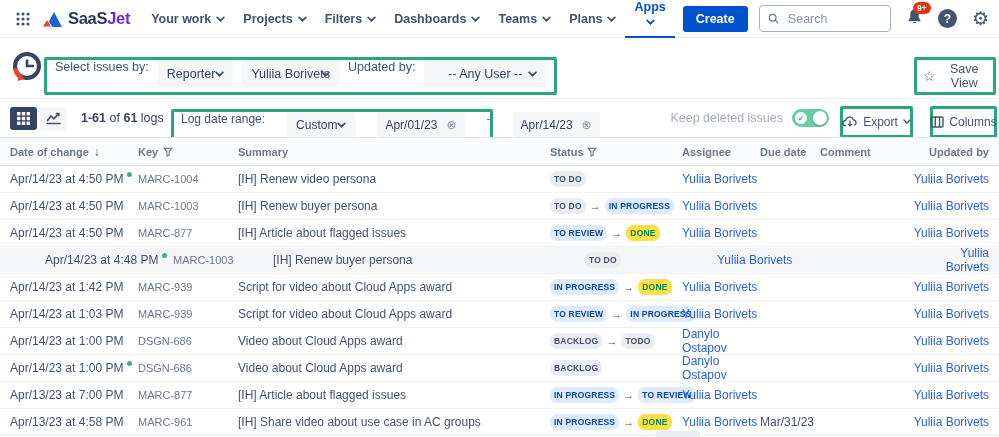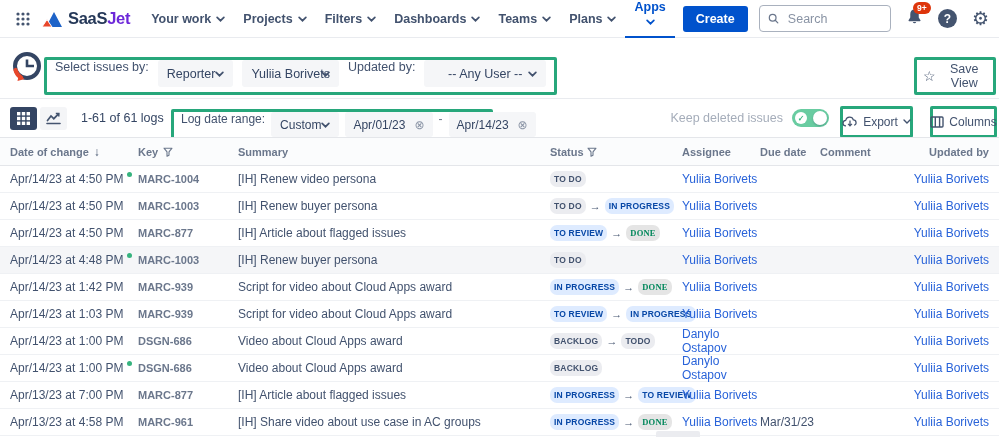--- a/index.html
+++ b/index.html
@@ -53,25 +53,25 @@
   .save-btn { display:flex; align-items:center; gap:6px; font-size:12.5px; color:#42526E;
     background:none; border:none; font-family:inherit; cursor:pointer; }
   .star { font-size:14px; color:#44546F; line-height:1; }
 
   
   .toolbar { position:absolute; top:99px; left:0; right:0; height:38px; display:flex; align-items:center; padding:0 2px 0 10px; background:#fff; }
   .view-toggle { width:27px; height:23px; border-radius:3px; display:flex; align-items:center; justify-content:center; cursor:pointer; }
   .vt-active { background:#344563; }
   .vt-inactive { background:#F4F5F7; margin-left:3px; }
   .logs-count { margin-left:14px; font-size:12.5px; color:#344563; white-space:nowrap; }
-  .logs-count b { font-weight:normal; }
+  .logs-count b { font-weight:bold; }
   .info-icon { width:14px; height:14px; border-radius:50%; background:#44546F; color:#fff; font-size:9.5px;
     font-weight:bold; font-style:italic; display:flex; align-items:center; justify-content:center; margin-left:10px; cursor:pointer; }
   .refresh { margin-left:10px; cursor:pointer; display:flex; }
-  .gb-range { position:absolute; left:171px; top:3px; width:322px; height:36px; padding:0 7px; gap:6px; }
+  .gb-range { position:absolute; left:171px; top:3px; width:322px; height:36px; padding:0 7px; gap:22px; }
   .dd-custom { width:74px; height:25px; font-size:12px; }
   .date-chip { background:#F5F6F8; border-radius:3px; height:25px; display:flex; align-items:center;
     gap:9px; padding:0 8px; font-size:12px; color:#344563; white-space:nowrap; }
   .clear { color:#8993A4; font-size:12px; line-height:1; cursor:pointer; }
   .range-dash { color:#6B778C; font-size:12px; }
   .toolbar-right { margin-left:auto; display:flex; align-items:center; }
   .keep-label { font-size:12.5px; color:#A5ADBA; white-space:nowrap; }
   .toggle { width:37px; height:18px; border-radius:10px; background:#69CCA1; margin-left:9px; position:relative; cursor:pointer; flex-shrink:0; }
   .toggle .check { position:absolute; left:3px; top:3px; width:12px; height:12px; background:#fff; border-radius:50%;
     color:#36B37E; font-size:8px; font-weight:bold; display:flex; align-items:center; justify-content:center; }
@@ -81,35 +81,35 @@
   .btn-plain { display:flex; align-items:center; gap:5px; background:none; border:none; font-size:12px;
     color:#42526E; font-family:inherit; cursor:pointer; padding:0; white-space:nowrap; }
 
   
   .thead { position:absolute; top:137px; left:0; right:0; height:29px; background:#FBFCFD;
     border-top:1px solid #E4E6EA; border-bottom:1px solid #E4E6EA; display:flex; align-items:center;
     font-size:11px; color:#6B778C; font-weight:bold; }
   .th { display:flex; align-items:center; gap:5px; }
   .tbody { position:absolute; top:166px; left:0; right:0; bottom:0; overflow:hidden; background:#fff; }
   .tr { display:flex; align-items:center; height:27px; border-bottom:1px solid #EFF1F4; font-size:12px; color:#42526E; background:#fff; }
-  .tr.highlighted { background:#F5F6F8; }
+  .tr.highlighted { background:#F5F6F8;padding-left:35px; }
   .col-date { width:138px; padding-left:10px; }
   .col-key { width:100px; }
   .col-summary { width:312px; }
   .col-status { width:132px; display:flex; align-items:center; gap:3px; overflow:visible; }
   .col-assignee { width:78px; }
   .col-due { width:60px; }
   .col-comment { width:64px; }
   .col-updated { flex:1; text-align:right; padding-right:10px; }
   .th.col-updated { justify-content:flex-end; }
-  .tr .col-key { font-size:11px; color:#6B778C; font-weight:bold; }
+  .tr .col-key { font-size:11px; color:#6B778C; font-weight:normal; }
   .badge { font-size:8.5px; font-weight:bold; padding:3px 4px; border-radius:7px; letter-spacing:.2px; white-space:nowrap; }
   .badge-gray  { background:#EBECF0; color:#42526E; }
   .badge-blue  { background:#DEEBFF; color:#0747A6; }
-  .badge-green { background:#e5e5e5; color:#00875A;font-family:Liberation Serif, serif; }
+  .badge-green { background:#fde047; color:#00875A; }
   .arrow { color:#42526E; font-size:11px; padding:0 1px; }
   a.link { color:#2963D9; text-decoration:none; font-size:12px; cursor:pointer; }
   .dot { display:inline-block; width:5px; height:5px; border-radius:50%; background:#36B37E; margin-left:4px; vertical-align:6px; }
   .sort-arrow { font-size:12px; color:#44546F; font-weight:normal; cursor:pointer; }
   .partial-badge { position:absolute; left:656px; top:431px; width:44px; height:12px; background:#EBECF0; border-radius:2px; }
 </style>
 </head>
 <body>
 
 <div class="topnav">

